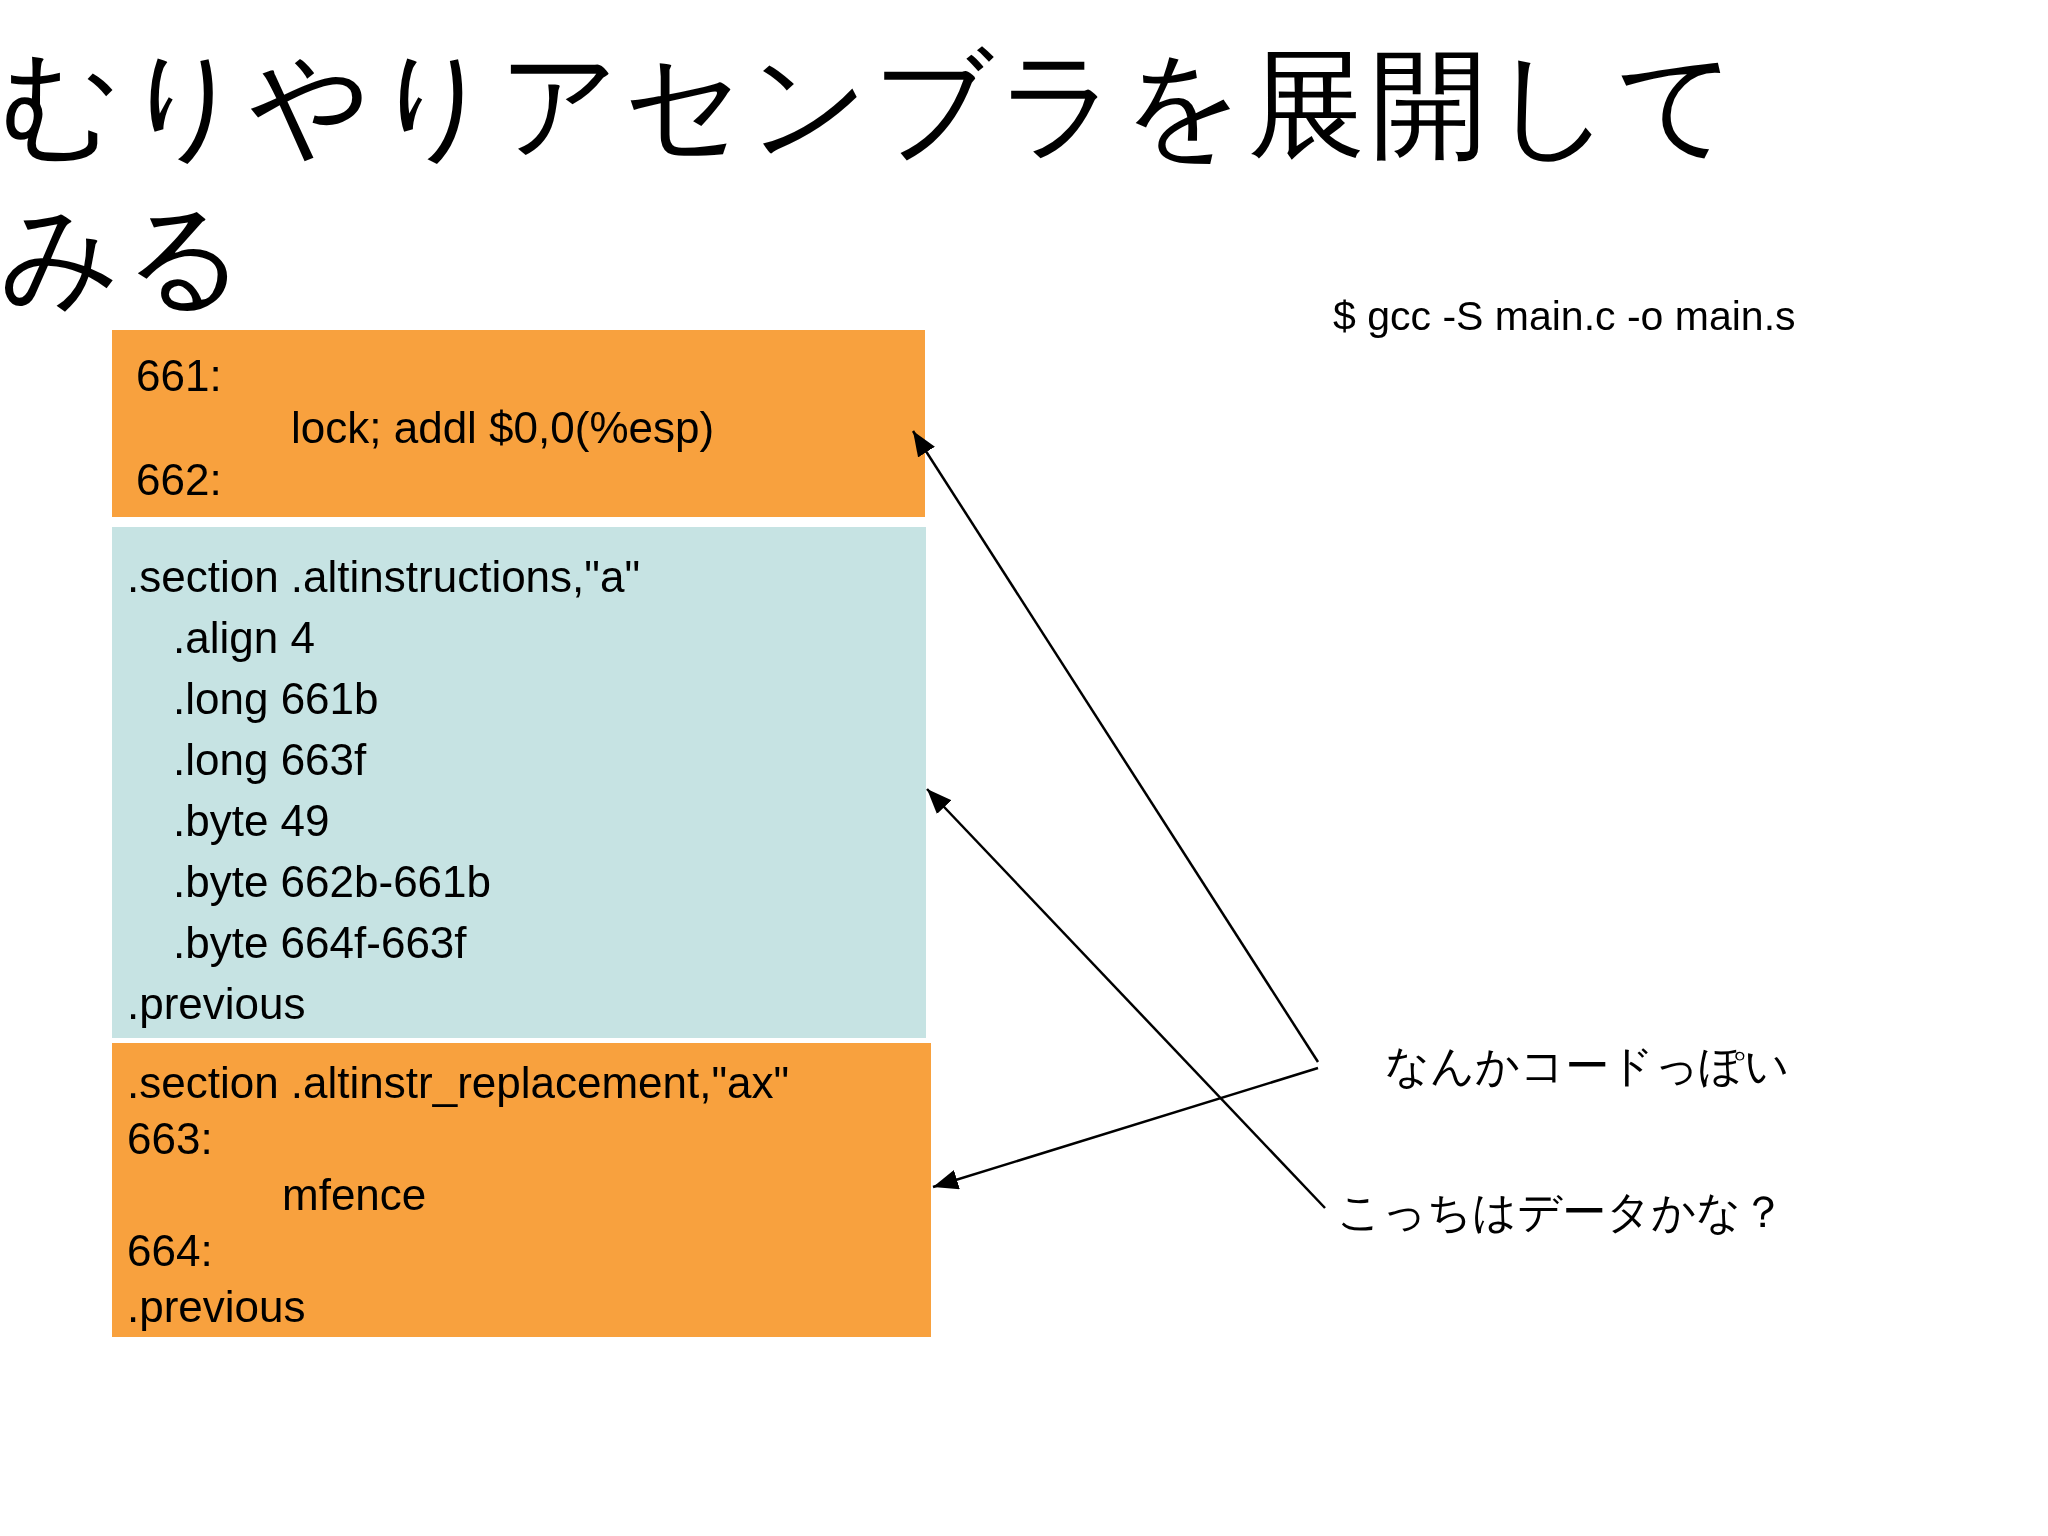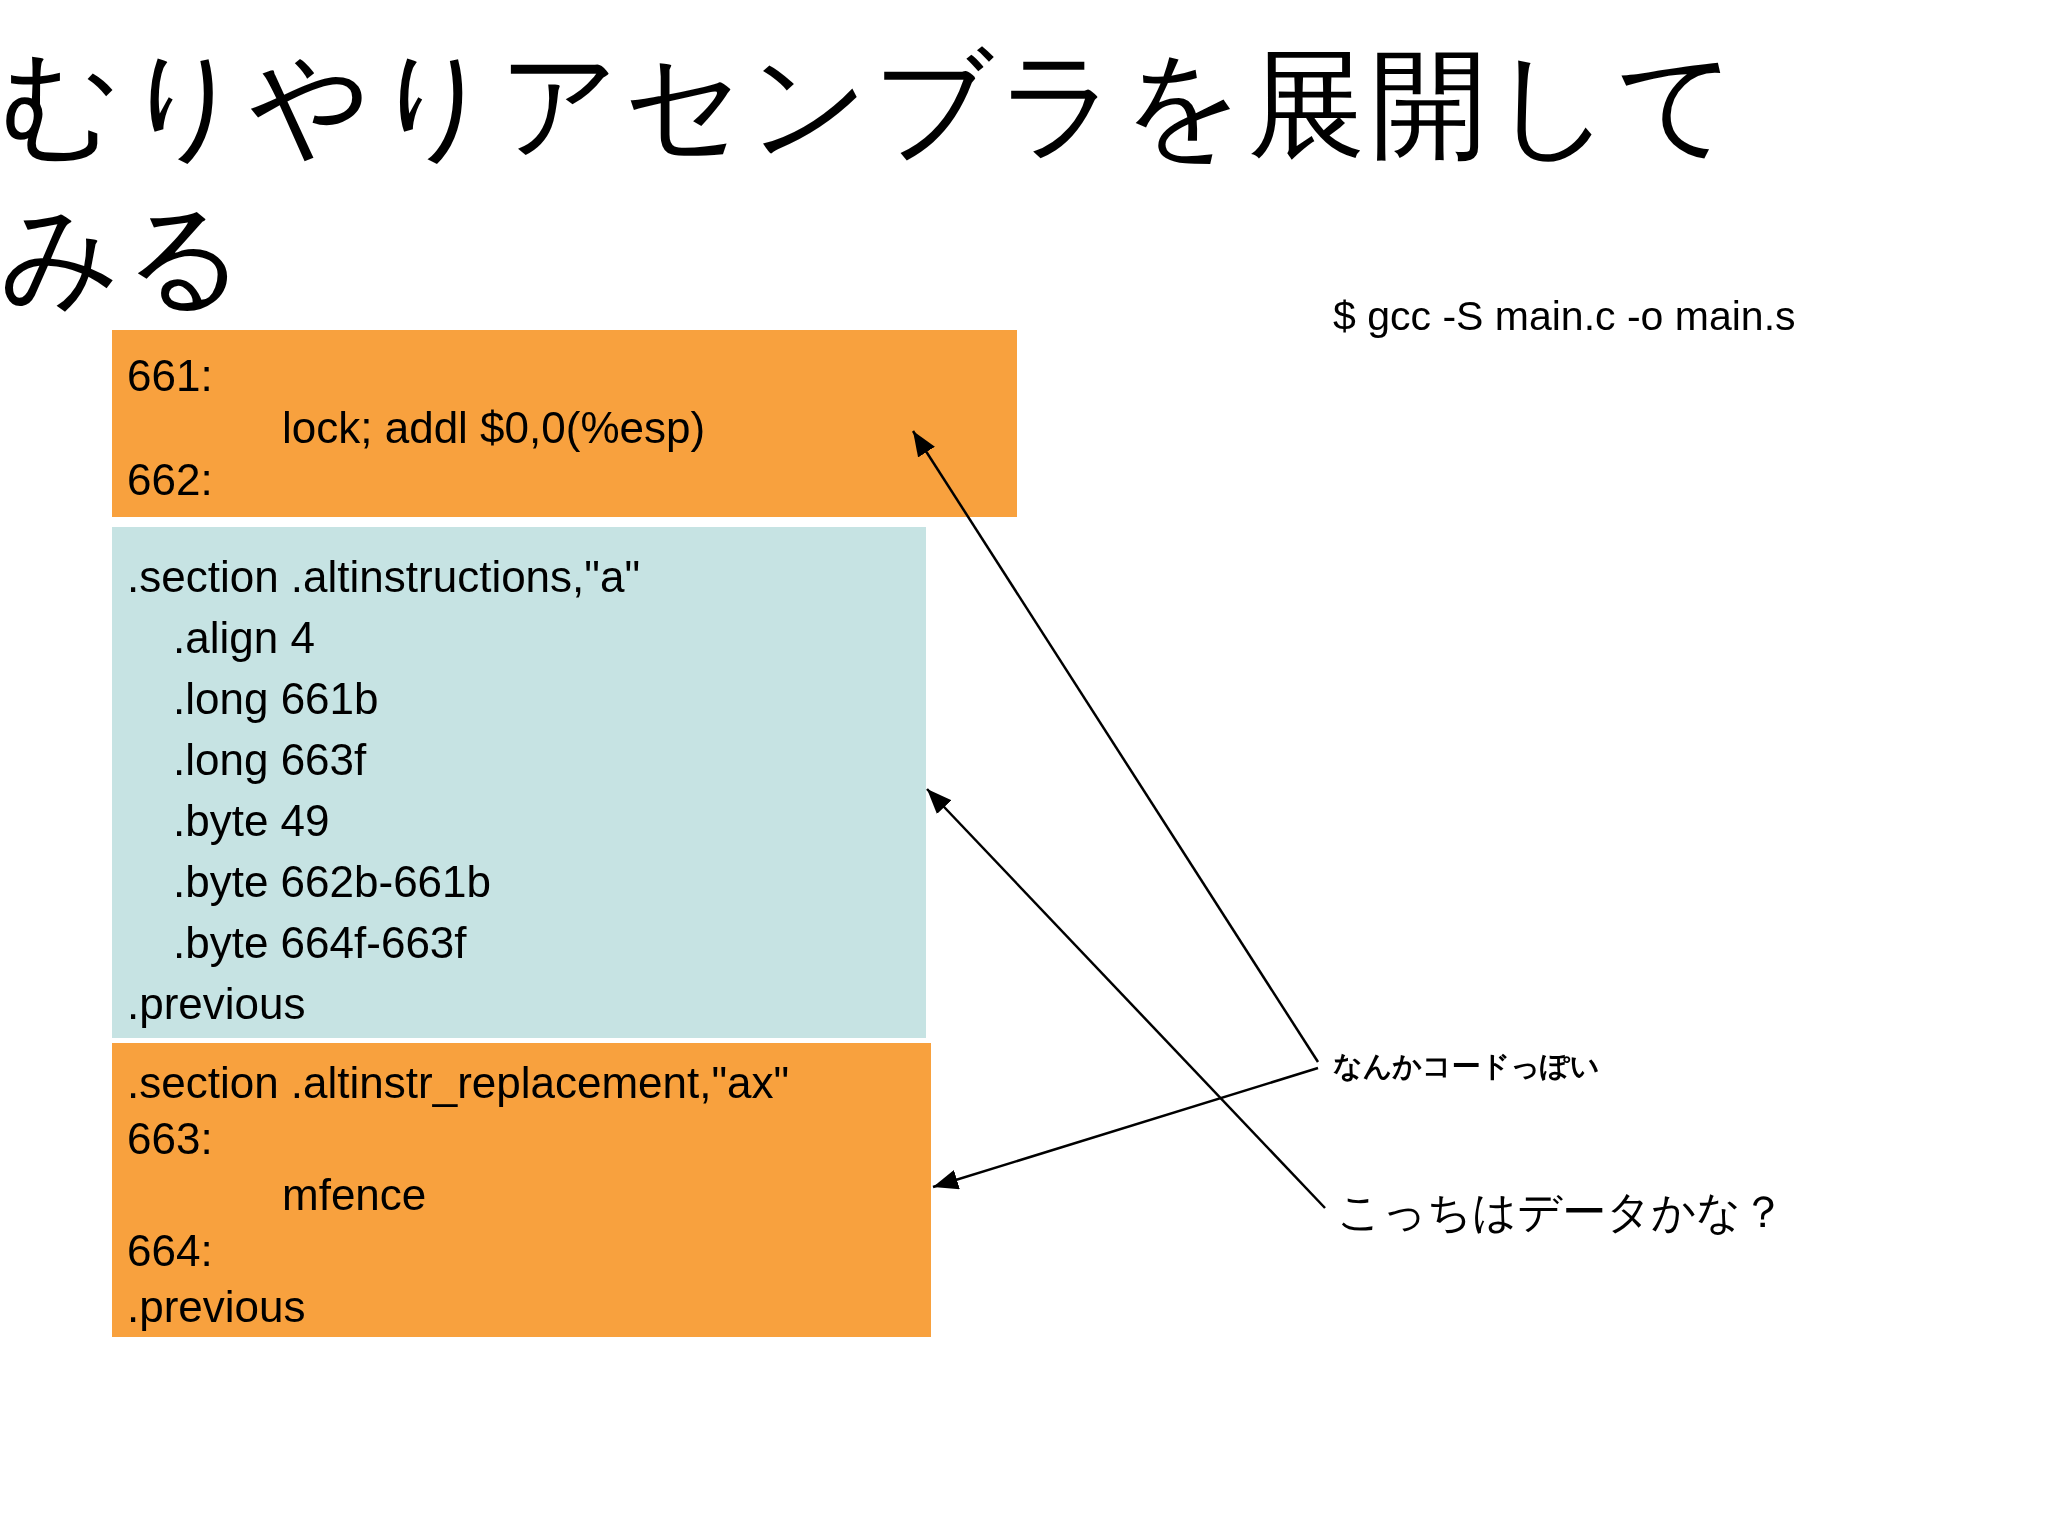--- a/index.html
+++ b/index.html
@@ -33,36 +33,36 @@
     top: 293px;
     font-size: 41px;
     white-space: nowrap;
   }
 
   
   .box { position: absolute; box-sizing: border-box; }
   .box-code { background: var(--code-box-bg, #F8A13E); }
   .box-data { background: var(--data-box-bg, #C6E3E3); }
 
-  #box-asm  { left: 112px; top: 330px;  width: 905px; height: 187px; padding: 20px 0 0 15px; }
+  #box-asm  { left: 112px; top: 330px;  width: 813px; height: 187px; padding: 20px 0 0 24px; }
   #box-alt  { left: 112px; top: 527px;  width: 814px; height: 511px; padding: 19px 0 0 15px; }
   #box-repl { left: 112px; top: 1043px; width: 819px; height: 294px; padding: 12px 0 0 15px; }
 
   .code-line { font-size: 44px; white-space: pre; }
   #box-asm  .code-line { line-height: 52px; }
   #box-alt  .code-line { line-height: 61px; }
   #box-repl .code-line { line-height: 56px; }
 
   .ind-dir   { margin-left: 46px; }
   .ind-instr { margin-left: 155px; }
 
   
   .note { position: absolute; white-space: nowrap; }
   #note-sections { left: 1296px; top: 588px; font-size: 54px; line-height: 80px; }
-  #note-code     { left: 1333px; top: 1040px; font-size: 29px; line-height: 52px; font-weight: bold; }
+  #note-code     { left: 1385px; top: 1040px; font-size: 44px; line-height: 52px; }
   #note-data     { left: 1337px; top: 1186px; font-size: 44px; line-height: 52px; }
 
   
   .arrows {
     position: absolute;
     left: 0; top: 0;
     width: 2048px; height: 1536px;
     pointer-events: none;
   }
   .arrows line {

